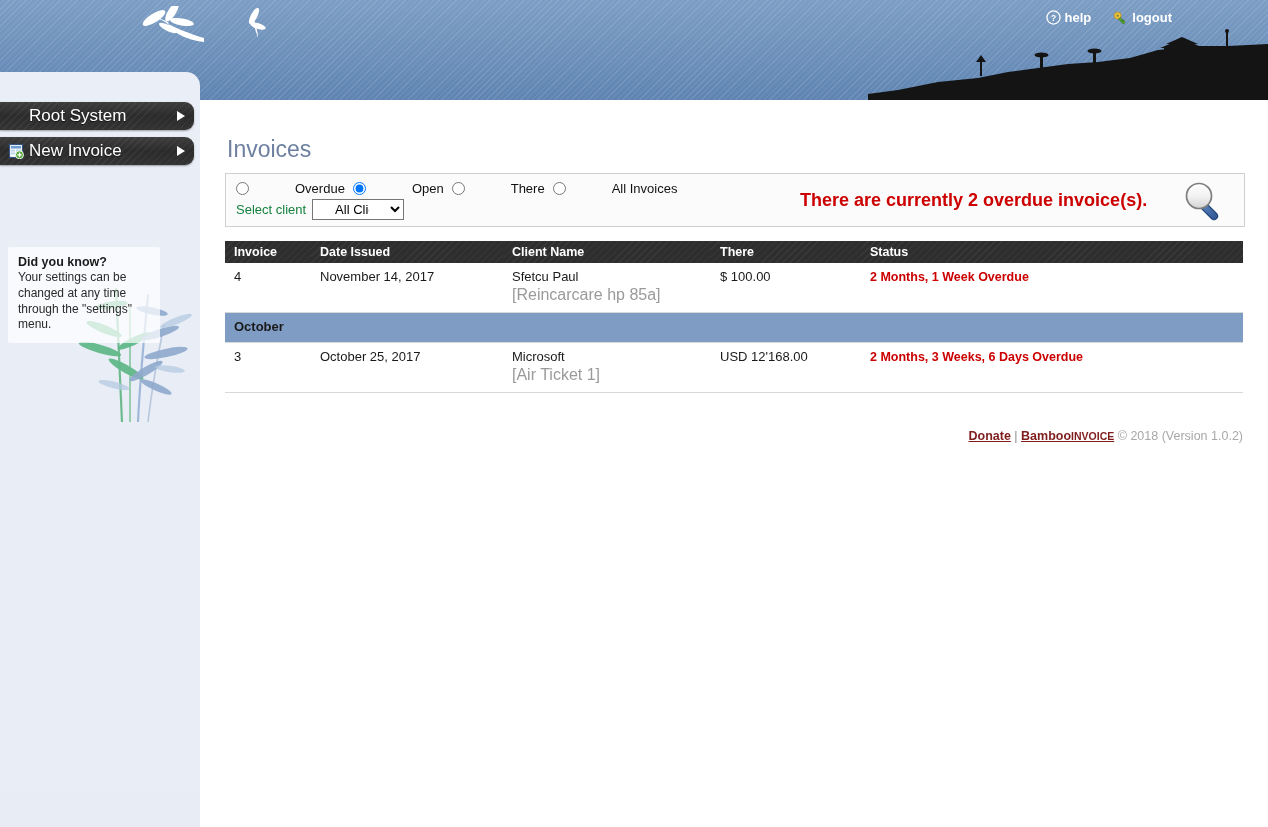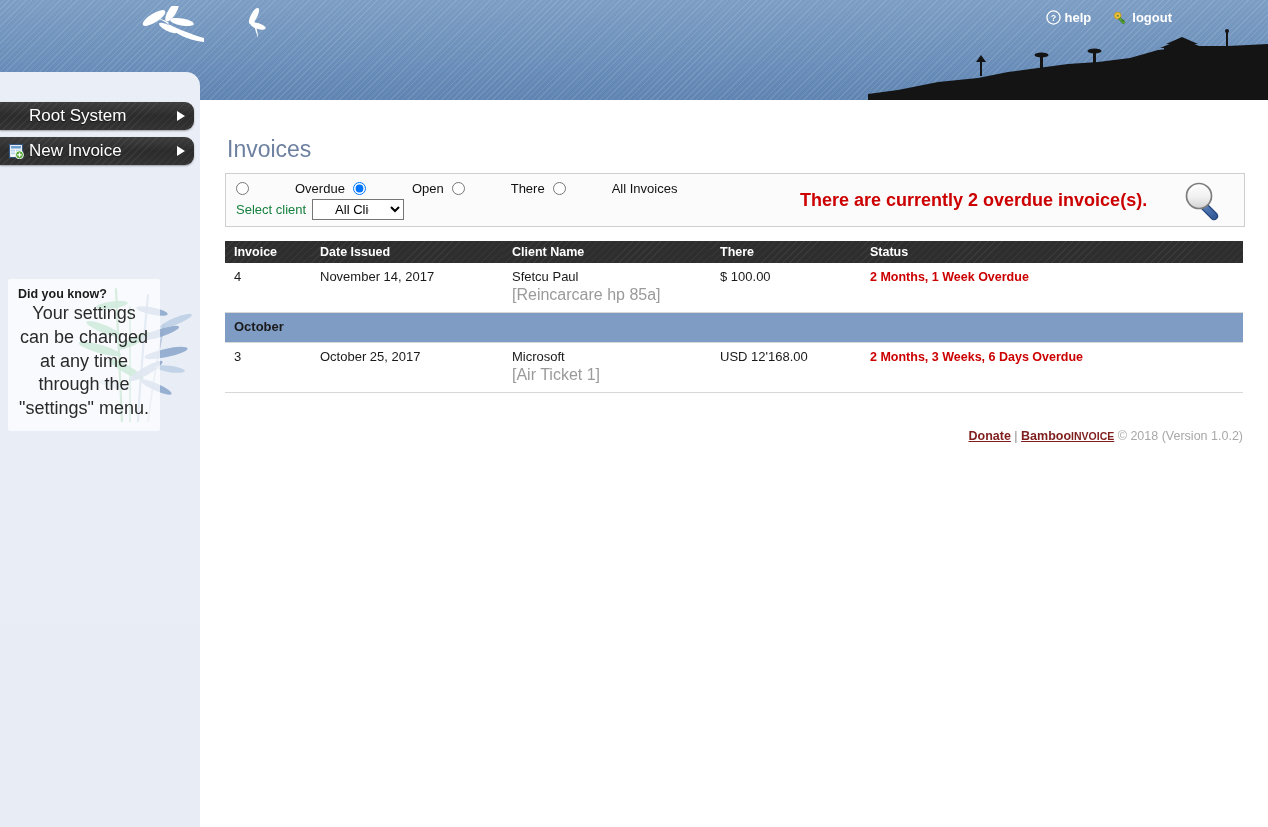--- a/index.html
+++ b/index.html
@@ -100,24 +100,23 @@
     border-top: 5px solid transparent;
     border-bottom: 5px solid transparent;
   }
 
   .tipbox {
     position: absolute; left: 8px; top: 175px;
     width: 152px;
     background: rgba(255,255,255,0.72);
     padding: 8px 10px 10px 10px;
     border-radius: 2px;
-    margin-top: 32px;
   }
   .tip-title { font-size: 12.5px; font-weight: bold; color: #1a1a1a; margin-bottom: 1px; }
-  .tip-body { font-size: 18px; color: #2a2a2a; line-height: 1.32; text-align: center; }
+  .tip-body { font-size: 12px; color: #2a2a2a; line-height: 1.32; }
   .bamboo-art { position: absolute; left: 60px; top: 165px; }
 
   
   .main { position: absolute; left: 225px; top: 100px; width: 1020px; }
   .page-title {
     font-size: 23px; color: #6d80a0;
     font-family: "Liberation Sans", sans-serif;
     margin: 36px 0 10px 2px;
     font-weight: normal;
   }

